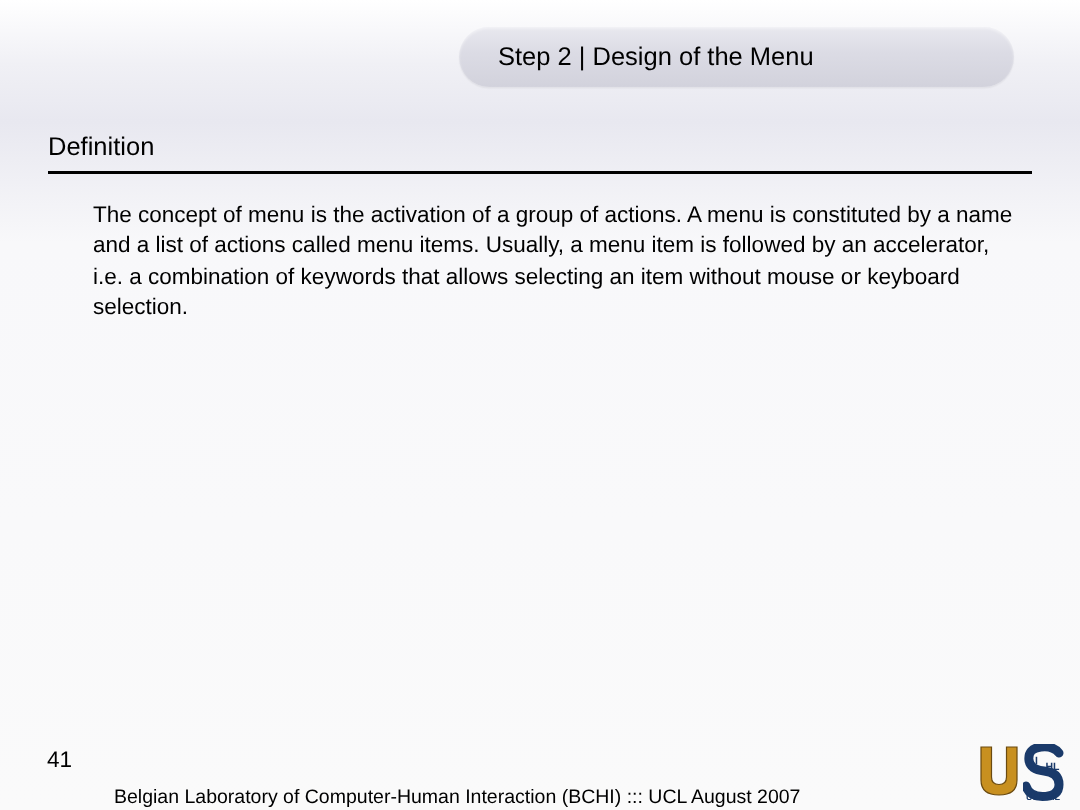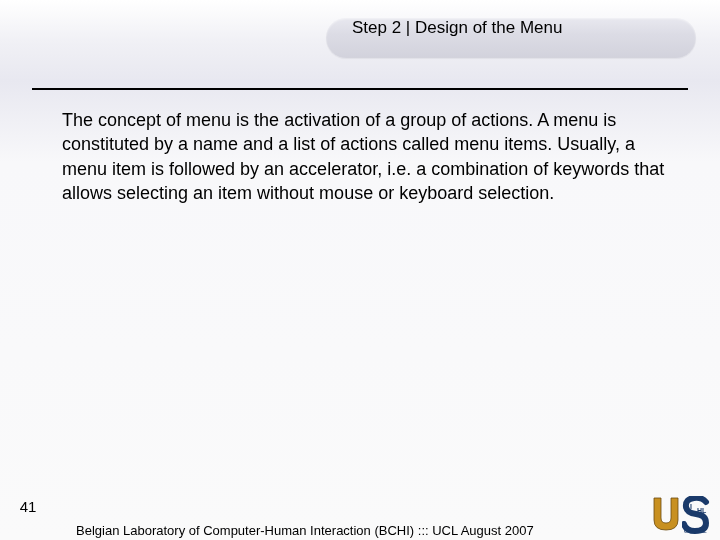--- a/index.html
+++ b/index.html
@@ -7,26 +7,27 @@
     width: 720px;
     height: 540px;
     font-family: Verdana, Arial, sans-serif;
     background: linear-gradient(to bottom, #ffffff 0%, #f0f0f5 8%, #e8e8f0 15%, #f8f8fa 30%, #fafafa 100%);
     position: relative;
     overflow: hidden;
   }
   .title-bar {
     position: absolute;
     top: 18px;
-    left: 326px;
+    left: 306px;
     width: 370px;
     height: 40px;
     background: linear-gradient(to bottom, #e8e8ef 0%, #dcdce5 40%, #d2d2dc 100%);
     border-radius: 20px;
     display: flex;
+    align-items: center;
     padding-left: 26px;
     box-shadow: inset 0 1px 2px rgba(255,255,255,0.5), 0 1px 1px rgba(0,0,0,0.05);
   }
   .title-text {
     font-size: 17px;
     color: #000;
     font-weight: 400;
   }
   .content-area {
     position: absolute;
@@ -39,41 +40,41 @@
     color: #000;
     margin-bottom: 6px;
   }
   .rule {
     height: 2px;
     background: #000;
     width: 100%;
     margin-bottom: 18px;
   }
   .body-text {
-    font-size: 18px;
+    font-size: 15px;
     color: #000;
     line-height: 1.35;
     padding-left: 30px;
     padding-right: 8px;
     margin-bottom: 28px;
   }
   .footer {
     position: absolute;
     bottom: 14px;
     left: 0;
     right: 0;
     height: 40px;
     display: flex;
     align-items: center;
   }
   .page-num {
     font-size: 15px;
     color: #000;
     width: 48px;
-    text-align: center;
+    text-align: right;
     padding-left: 8px;
   }
   .footer-text {
     font-size: 13px;
     color: #000;
     padding-left: 28px;
     flex: 1;
     margin-top: 48px;
   }
   .logo-block {
@@ -99,20 +100,21 @@
   }
 </style>
 </head>
 <body>
 
 <div class="title-bar">
   <span class="title-text">Step 2 | Design of the Menu</span>
 </div>
 
 <div class="content-area">
+  <div class="section-title">Definition</div>
   <div class="rule"></div>
   <div class="body-text">The concept of menu is the activation of a group of actions. A menu is constituted by a name and a list of actions called menu items. Usually, a menu item is followed by an accelerator, i.e. a combination of keywords that allows selecting an item without mouse or keyboard selection.</div>
 </div>
 
 <div class="footer">
   <div class="page-num">41</div>
   <div class="footer-text">Belgian Laboratory of Computer-Human Interaction (BCHI) ::: UCL  August 2007</div>
 </div>
 
 <div class="logo-block">

